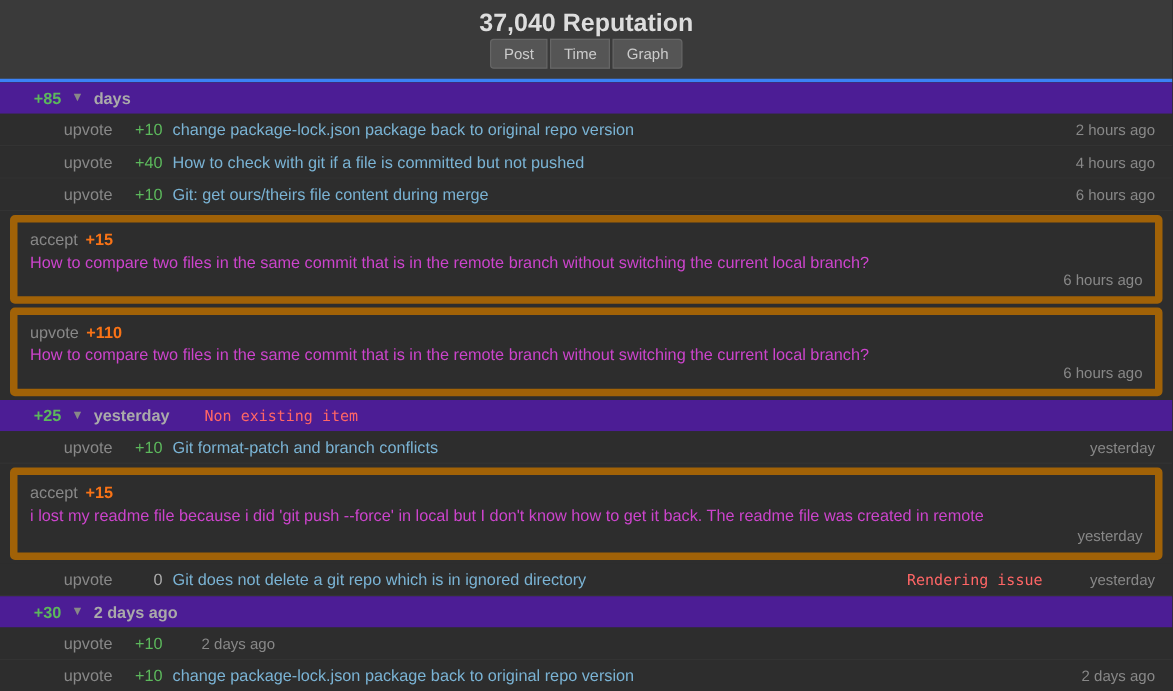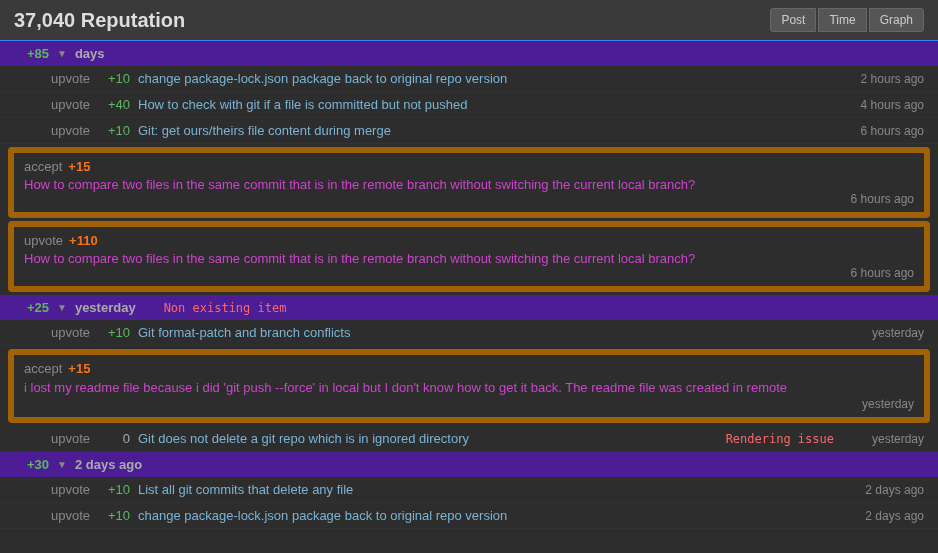--- a/index.html
+++ b/index.html
@@ -10,21 +10,22 @@
       color: #ccc;
       width: 938px;
     }
 
     .header {
       background: #3a3a3a;
       padding: 8px 14px;
       display: flex;
       align-items: center;
       justify-content: space-between;
-      border-bottom: 1px solid #3b82f6;
+      border-bottom: 3px solid #3b82f6;
+      flex-direction: column;
     }
 
     .header-title {
       font-size: 20px;
       font-weight: bold;
       color: #ddd;
     }
 
     .header-buttons {
       display: flex;
@@ -276,21 +277,20 @@
 
     <div class="day-row">
       <span class="day-score">+30</span>
       <span class="day-arrow">▼</span>
       <span class="day-label">2 days ago</span>
     </div>
 
     <div class="item-row">
       <span class="action-label">upvote</span>
       <span class="score">+10</span>
-      <span class="item-link">List all git commits that delete any file</span>
       <span class="timestamp">2 days ago</span>
     </div>
 
     <div class="item-row">
       <span class="action-label">upvote</span>
       <span class="score">+10</span>
       <span class="item-link">change package-lock.json package back to original repo version</span>
       <span class="timestamp">2 days ago</span>
     </div>
 

